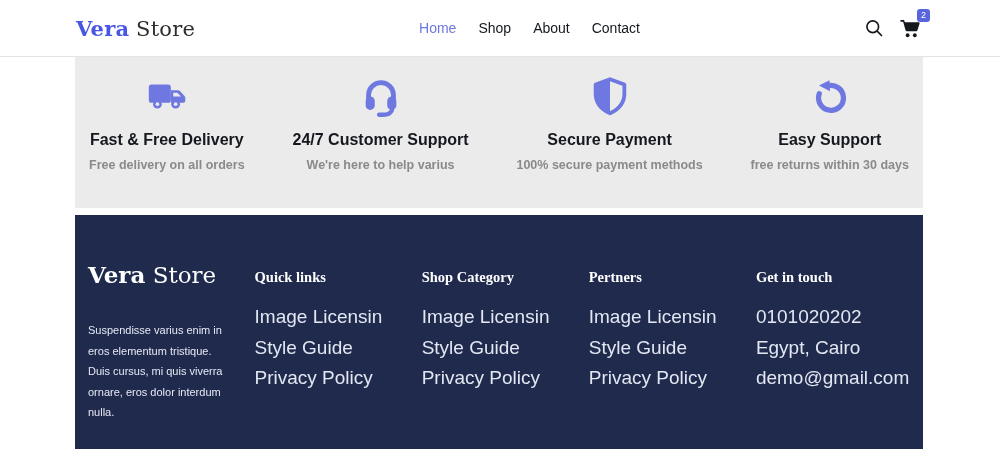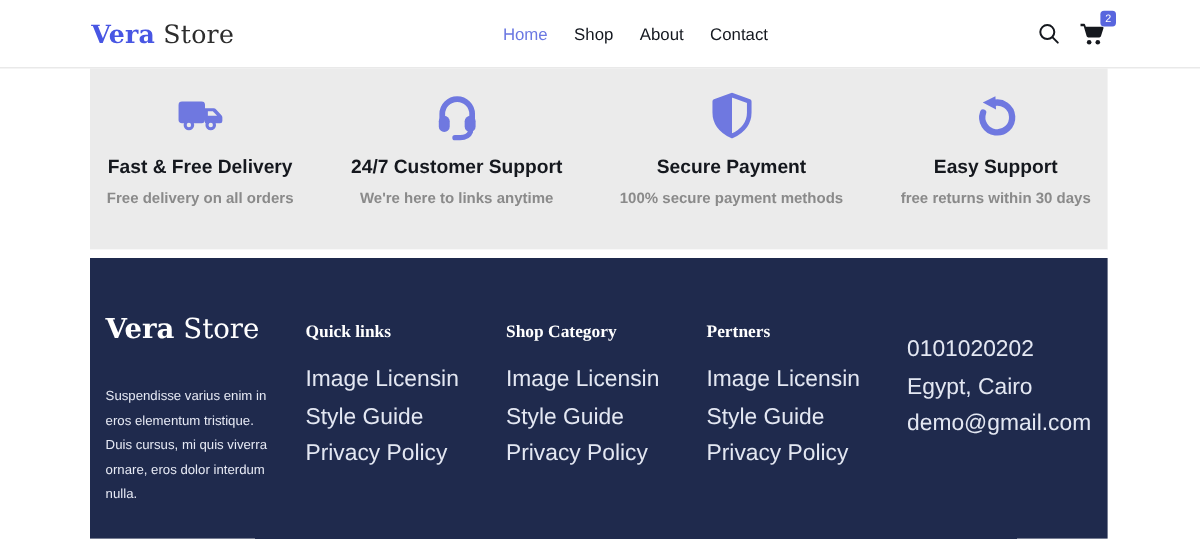--- a/index.html
+++ b/index.html
@@ -98,21 +98,21 @@
     </div>
 
     <div class="feature">
       <svg viewBox="0 0 48 48" fill="none">
         <path d="M11 27 v-5 a13 13 0 0 1 26 0 v5" stroke="#6f78e0" stroke-width="5" stroke-linecap="round"></path>
         <rect x="8" y="23.5" width="9.5" height="14" rx="4.75" fill="#6f78e0"></rect>
         <rect x="30.5" y="23.5" width="9.5" height="14" rx="4.75" fill="#6f78e0"></rect>
         <path d="M35.5 37.5 c-1.5 4 -5 5 -9 5 h-4.5" stroke="#6f78e0" stroke-width="4.5" stroke-linecap="round"></path>
       </svg>
       <div class="f-title">24/7 Customer Support</div>
-      <div class="f-sub">We're here to links anytime</div>
+      <div class="f-sub">We're here to help varius</div>
     </div>
 
     <div class="feature">
       <svg viewBox="0 0 48 48">
         <path d="M24 5.5 L39 11 v9.5 c0 9.5 -6.5 16.5 -15 20.5 c-8.5 -4 -15 -11 -15 -20.5 V11 z" fill="none" stroke="#6f78e0" stroke-width="4" stroke-linejoin="round"></path>
         <path d="M24 5.5 L9 11 v9.5 c0 9.5 6.5 16.5 15 20.5 z" fill="#6f78e0"></path>
       </svg>
       <div class="f-title">Secure Payment</div>
       <div class="f-sub">100% secure payment methods</div>
     </div>
@@ -161,20 +161,21 @@
       <div class="fcol">
         <div class="fcol-h">Pertners</div>
         <ul>
           <li>Image Licensin</li>
           <li>Style Guide</li>
           <li>Privacy Policy</li>
         </ul>
       </div>
 
       <div class="fcol">
+        <div class="fcol-h">Get in touch</div>
         <ul>
           <li>0101020202</li>
           <li>Egypt, Cairo</li>
           <li>demo@gmail.com</li>
         </ul>
       </div>
     </div>
 
   </div>
 </div>

